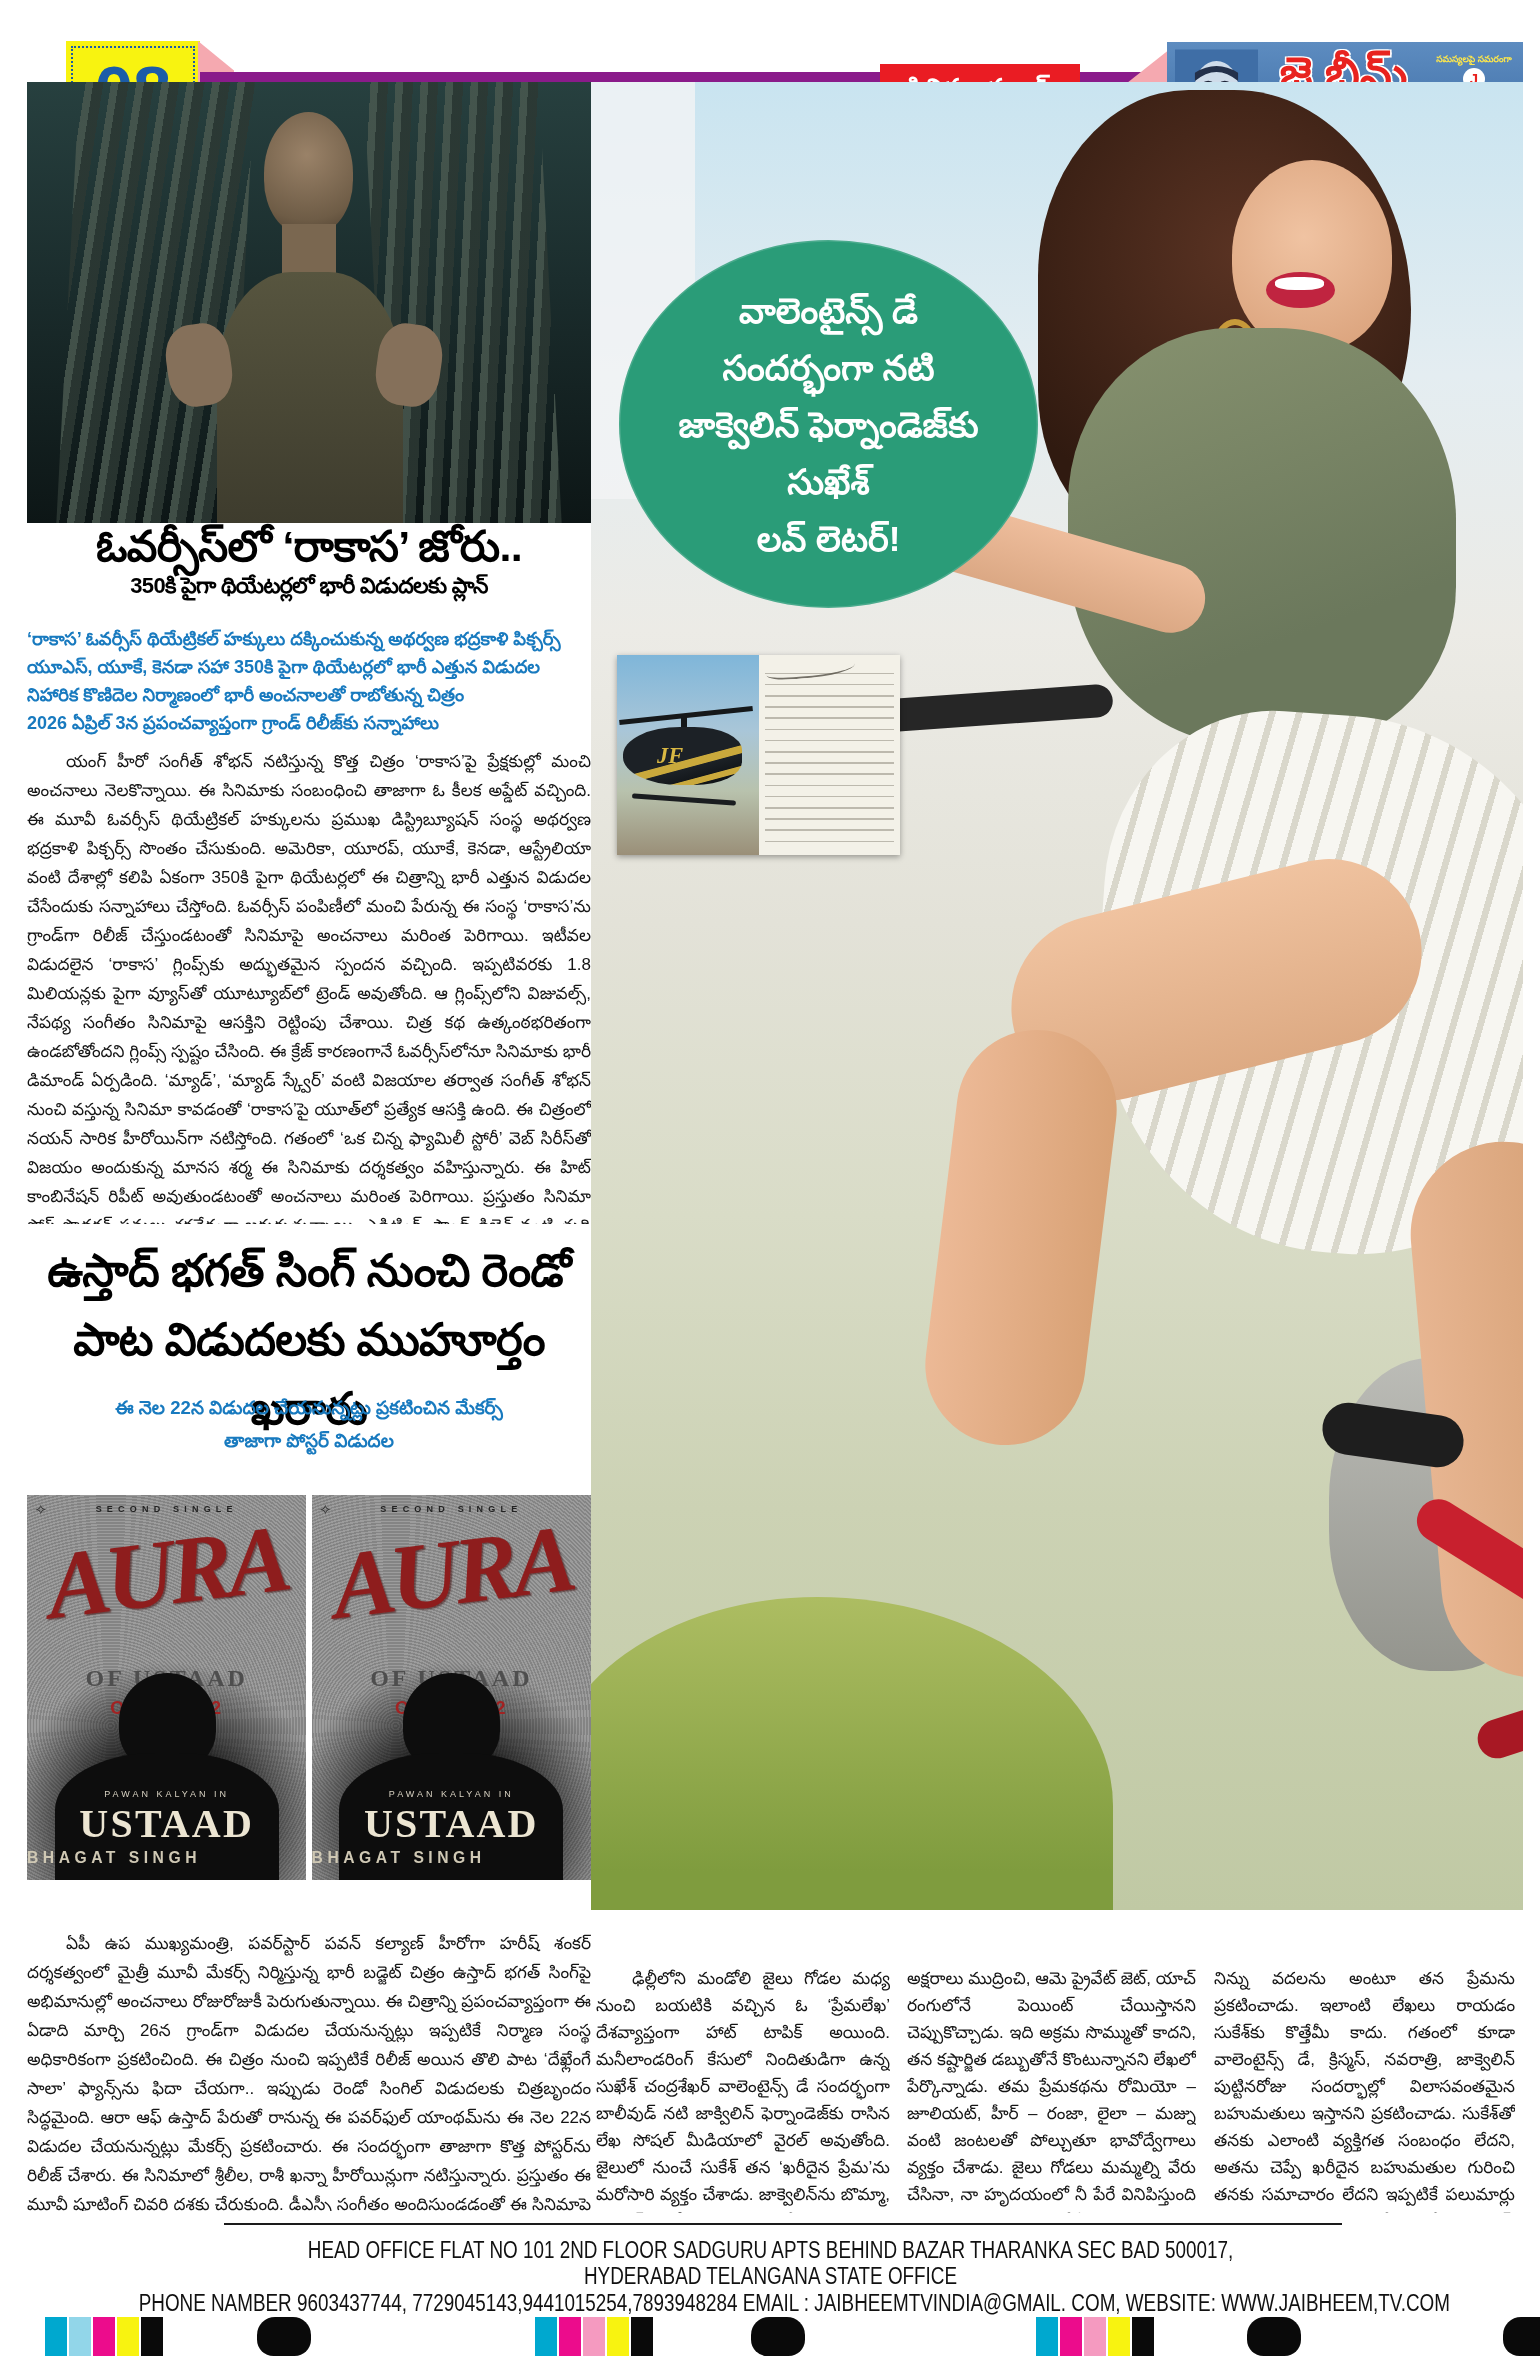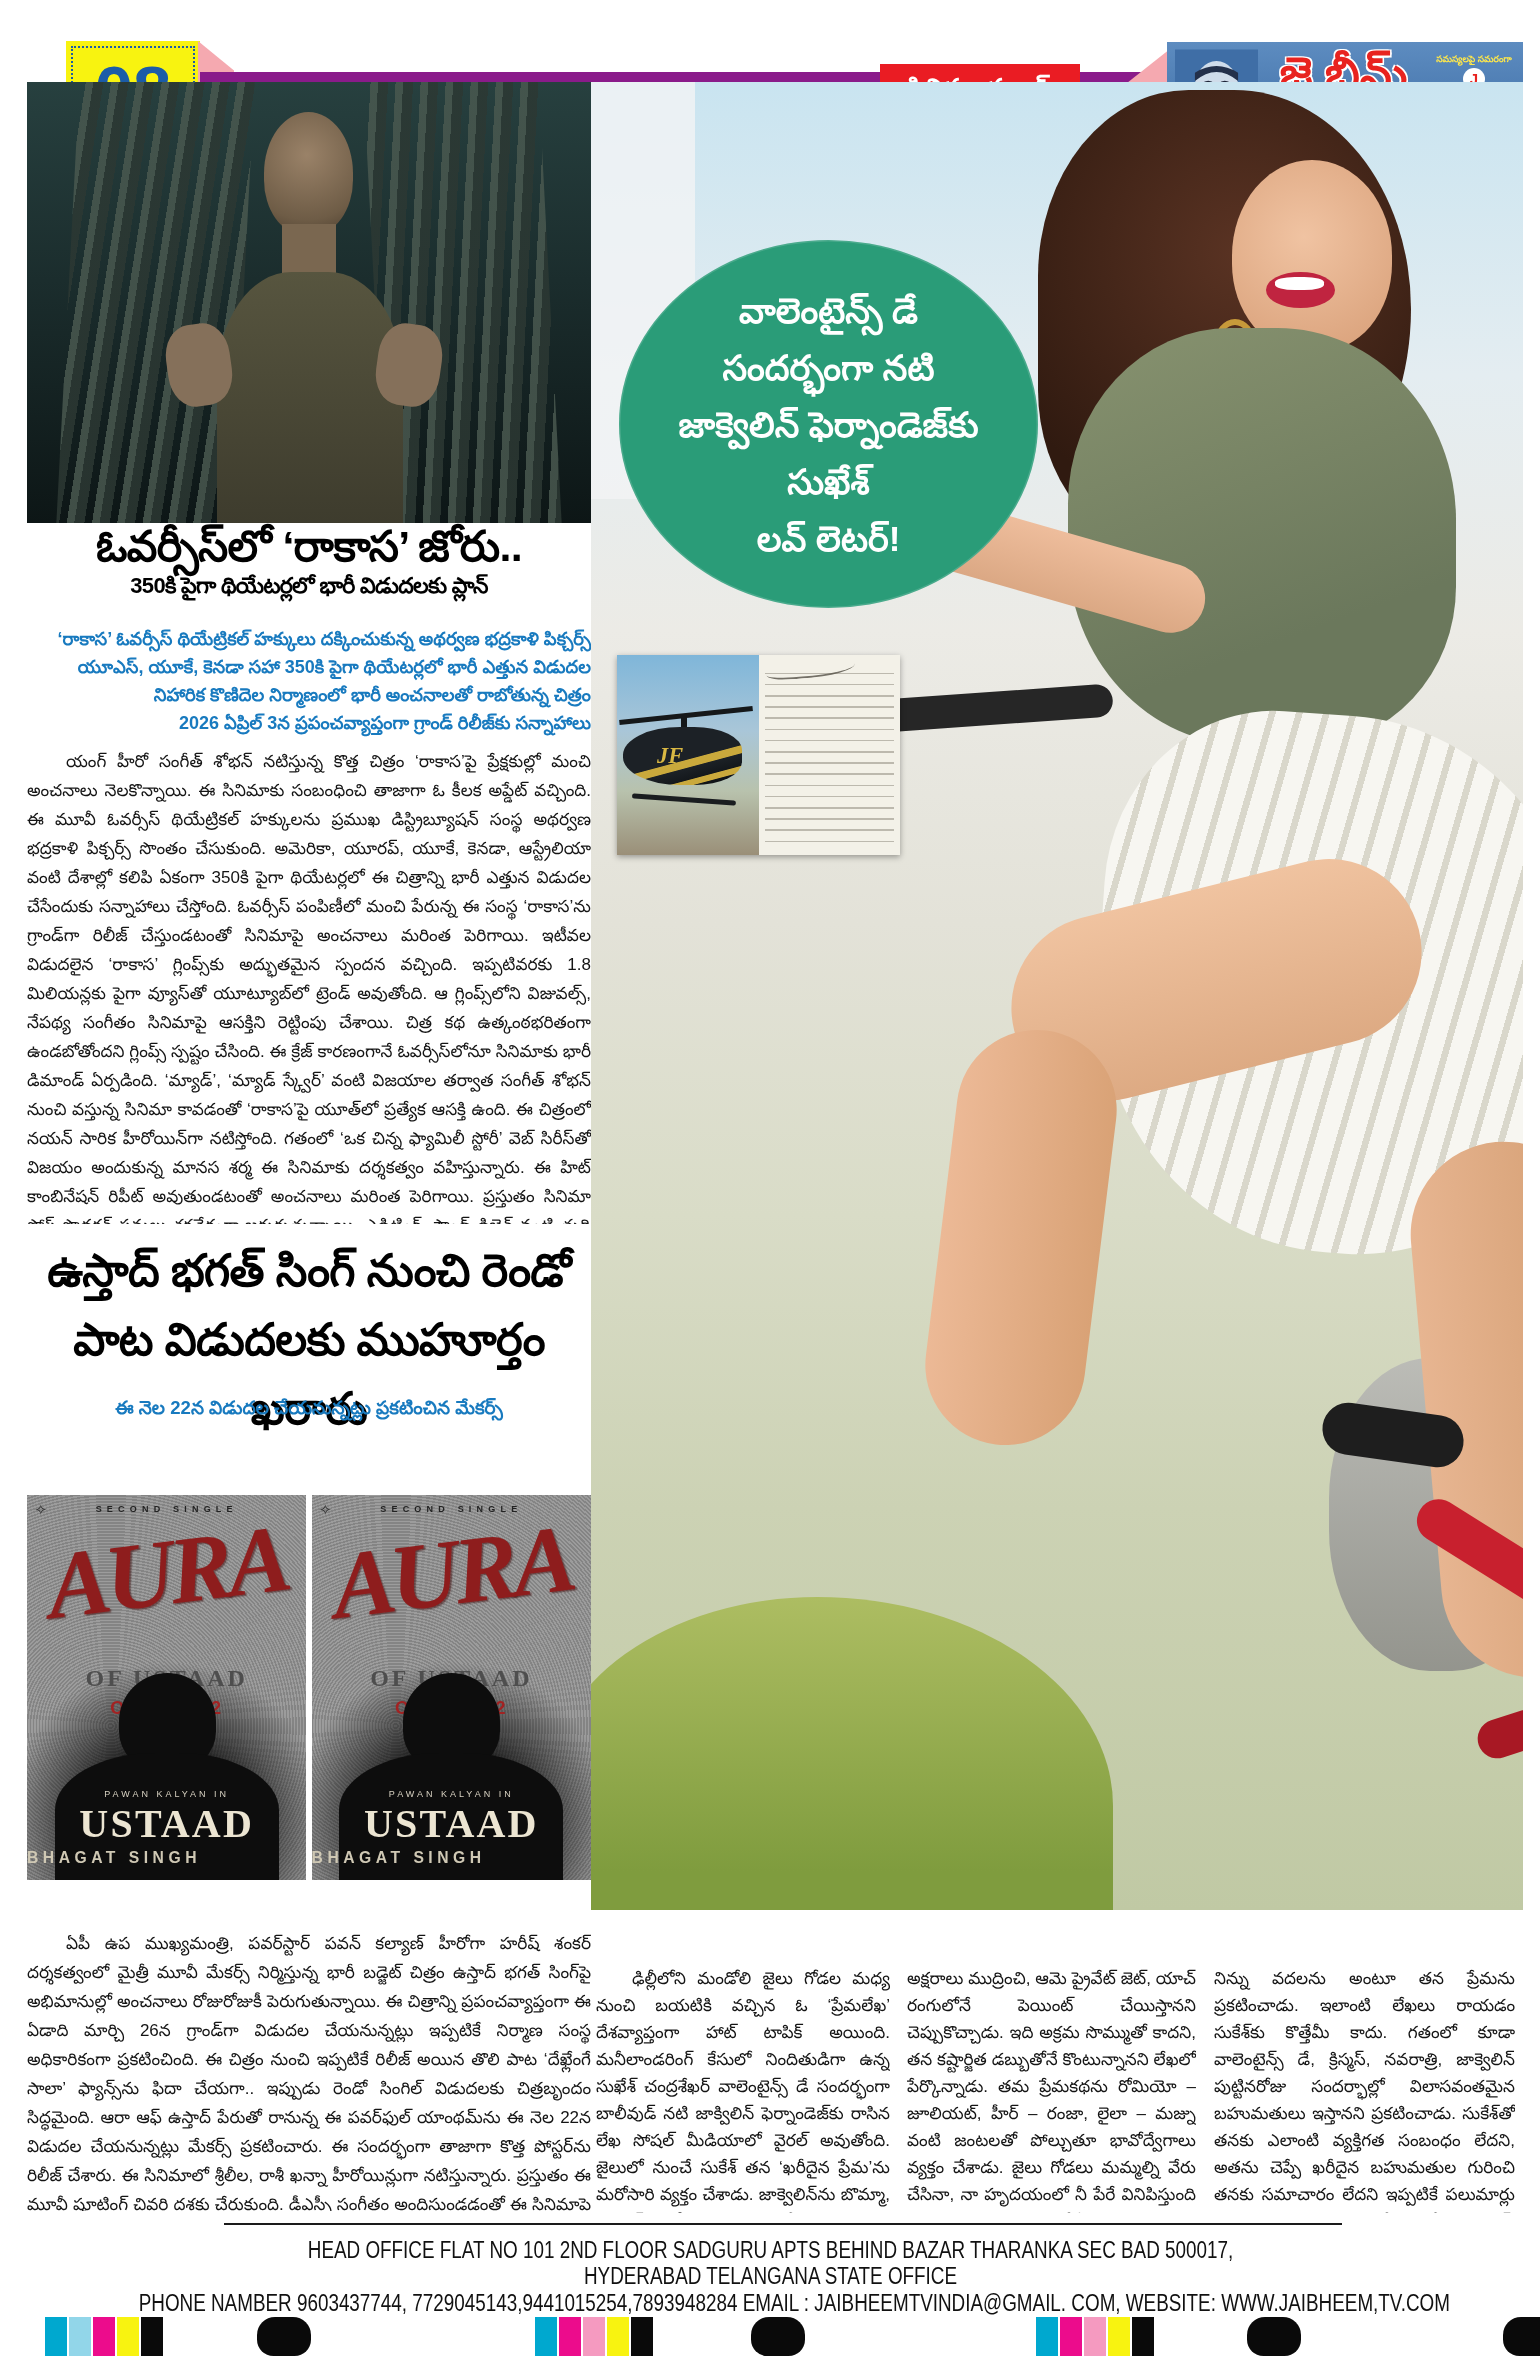--- a/index.html
+++ b/index.html
@@ -53,21 +53,21 @@
   #still-neck{position:absolute;left:255px;top:142px;width:54px;height:67px;background:#7a6750;}
   #still-shirt{position:absolute;left:190px;top:190px;width:186px;height:268px;border-radius:40% 40% 0 0;
     background:linear-gradient(180deg,#57553f,#3c3a2c);}
   .fist{position:absolute;width:64px;height:82px;border-radius:40%;background:#85705a;top:242px;}
   #fist-left{left:140px;transform:rotate(-8deg);}
   #fist-right{left:350px;transform:rotate(8deg);}
 
   #a1-head{left:27px;top:522px;width:564px;text-align:center;color:#000;}
   #a1-headline{font-size:43px;font-weight:900;line-height:1.12;letter-spacing:-0.7px;}
   #a1-subheadline{font-size:22px;font-weight:900;margin-top:3px;letter-spacing:-0.7px;}
-  #a1-deck{left:27px;top:625px;width:564px;text-align:right;color:#187abf;font-weight:700;
+  #a1-deck{left:27px;top:625px;width:564px;text-align:left;color:#187abf;font-weight:700;
     font-size:18px;line-height:28px;}
   .bodytext{font-size:17px;line-height:29px;color:#141414;text-align:justify;overflow:hidden;}
   #a1-body{left:27px;top:747px;width:564px;height:477px;text-indent:39px;}
 
   #a2-head{left:27px;top:1236px;width:564px;text-align:center;color:#000;
     font-size:45px;font-weight:900;line-height:69px;letter-spacing:-0.7px;}
   #a2-deck{left:27px;top:1391px;width:564px;text-align:center;color:#187abf;font-weight:700;
     font-size:18.6px;line-height:33px;}
   #posters{left:27px;top:1495px;width:564px;height:385px;display:flex;gap:5.2px;}
   .poster{position:relative;flex:1;overflow:hidden;
@@ -238,20 +238,21 @@
     <div>‘రాకాస’ ఓవర్సీస్ థియేట్రికల్ హక్కులు దక్కించుకున్న అథర్వణ భద్రకాళి పిక్చర్స్</div>
     <div>యూఎస్, యూకే, కెనడా సహా 350కి పైగా థియేటర్లలో భారీ ఎత్తున విడుదల</div>
     <div>నిహారిక కొణిదెల నిర్మాణంలో భారీ అంచనాలతో రాబోతున్న చిత్రం</div>
     <div>2026 ఏప్రిల్ 3న ప్రపంచవ్యాప్తంగా గ్రాండ్ రిలీజ్‌కు సన్నాహాలు</div>
   </div>
   <div class="abs bodytext" id="a1-body">యంగ్ హీరో సంగీత్ శోభన్ నటిస్తున్న కొత్త చిత్రం ‘రాకాస’పై ప్రేక్షకుల్లో మంచి అంచనాలు నెలకొన్నాయి. ఈ సినిమాకు సంబంధించి తాజాగా ఓ కీలక అప్డేట్ వచ్చింది. ఈ మూవీ ఓవర్సీస్ థియేట్రికల్ హక్కులను ప్రముఖ డిస్ట్రిబ్యూషన్ సంస్థ అథర్వణ భద్రకాళి పిక్చర్స్ సొంతం చేసుకుంది. అమెరికా, యూరప్, యూకే, కెనడా, ఆస్ట్రేలియా వంటి దేశాల్లో కలిపి ఏకంగా 350కి పైగా థియేటర్లలో ఈ చిత్రాన్ని భారీ ఎత్తున విడుదల చేసేందుకు సన్నాహాలు చేస్తోంది. ఓవర్సీస్ పంపిణీలో మంచి పేరున్న ఈ సంస్థ ‘రాకాస’ను గ్రాండ్‌గా రిలీజ్ చేస్తుండటంతో సినిమాపై అంచనాలు మరింత పెరిగాయి. ఇటీవల విడుదలైన ‘రాకాస’ గ్లింప్స్‌కు అద్భుతమైన స్పందన వచ్చింది. ఇప్పటివరకు 1.8 మిలియన్లకు పైగా వ్యూస్‌తో యూట్యూబ్‌లో ట్రెండ్ అవుతోంది. ఆ గ్లింప్స్‌లోని విజువల్స్, నేపథ్య సంగీతం సినిమాపై ఆసక్తిని రెట్టింపు చేశాయి. చిత్ర కథ ఉత్కంఠభరితంగా ఉండబోతోందని గ్లింప్స్ స్పష్టం చేసింది. ఈ క్రేజ్ కారణంగానే ఓవర్సీస్‌లోనూ సినిమాకు భారీ డిమాండ్ ఏర్పడింది. ‘మ్యాడ్’, ‘మ్యాడ్ స్క్వేర్’ వంటి విజయాల తర్వాత సంగీత్ శోభన్ నుంచి వస్తున్న సినిమా కావడంతో ‘రాకాస’పై యూత్‌లో ప్రత్యేక ఆసక్తి ఉంది. ఈ చిత్రంలో నయన్ సారిక హీరోయిన్‌గా నటిస్తోంది. గతంలో ‘ఒక చిన్న ఫ్యామిలీ స్టోరీ’ వెబ్ సిరీస్‌తో విజయం అందుకున్న మానస శర్మ ఈ సినిమాకు దర్శకత్వం వహిస్తున్నారు. ఈ హిట్ కాంబినేషన్ రిపీట్ అవుతుండటంతో అంచనాలు మరింత పెరిగాయి. ప్రస్తుతం సినిమా పోస్ట్ ప్రొడక్షన్ పనులు శరవేగంగా జరుగుతున్నాయి. ఎడిటింగ్, సౌండ్ డిజైన్ వంటి తుది మెరుగులపై చిత్ర బృందం దృష్టి సారించింది. అన్ని కార్యక్రమాలు పూర్తి చేసి, ఏప్రిల్ 3న ప్రపంచవ్యాప్తంగా ‘రాకాస’ చిత్రాన్ని విడుదల చేయనున్నట్లు నిర్మాతలు ప్రకటించారు.</div>
 
   <div class="abs" id="a2-head">ఉస్తాద్ భగత్ సింగ్ నుంచి రెండో పాట విడుదలకు ముహూర్తం ఖరారు</div>
   <div class="abs" id="a2-deck">
     <div>ఈ నెల 22న విడుదల చేయనున్నట్లు ప్రకటించిన మేకర్స్</div>
+    <div>తాజాగా పోస్టర్ విడుదల</div>
   </div>
 
   <div class="abs" id="posters">
     <div class="poster">
       <div class="p-logo">✧</div>
       <div class="p-second">SECOND SINGLE</div>
       <div class="p-title">AURA</div>
       <div class="p-of">OF USTAAD</div>
       <div class="p-date">ON FEB 22</div>
       <div class="p-head"></div>

